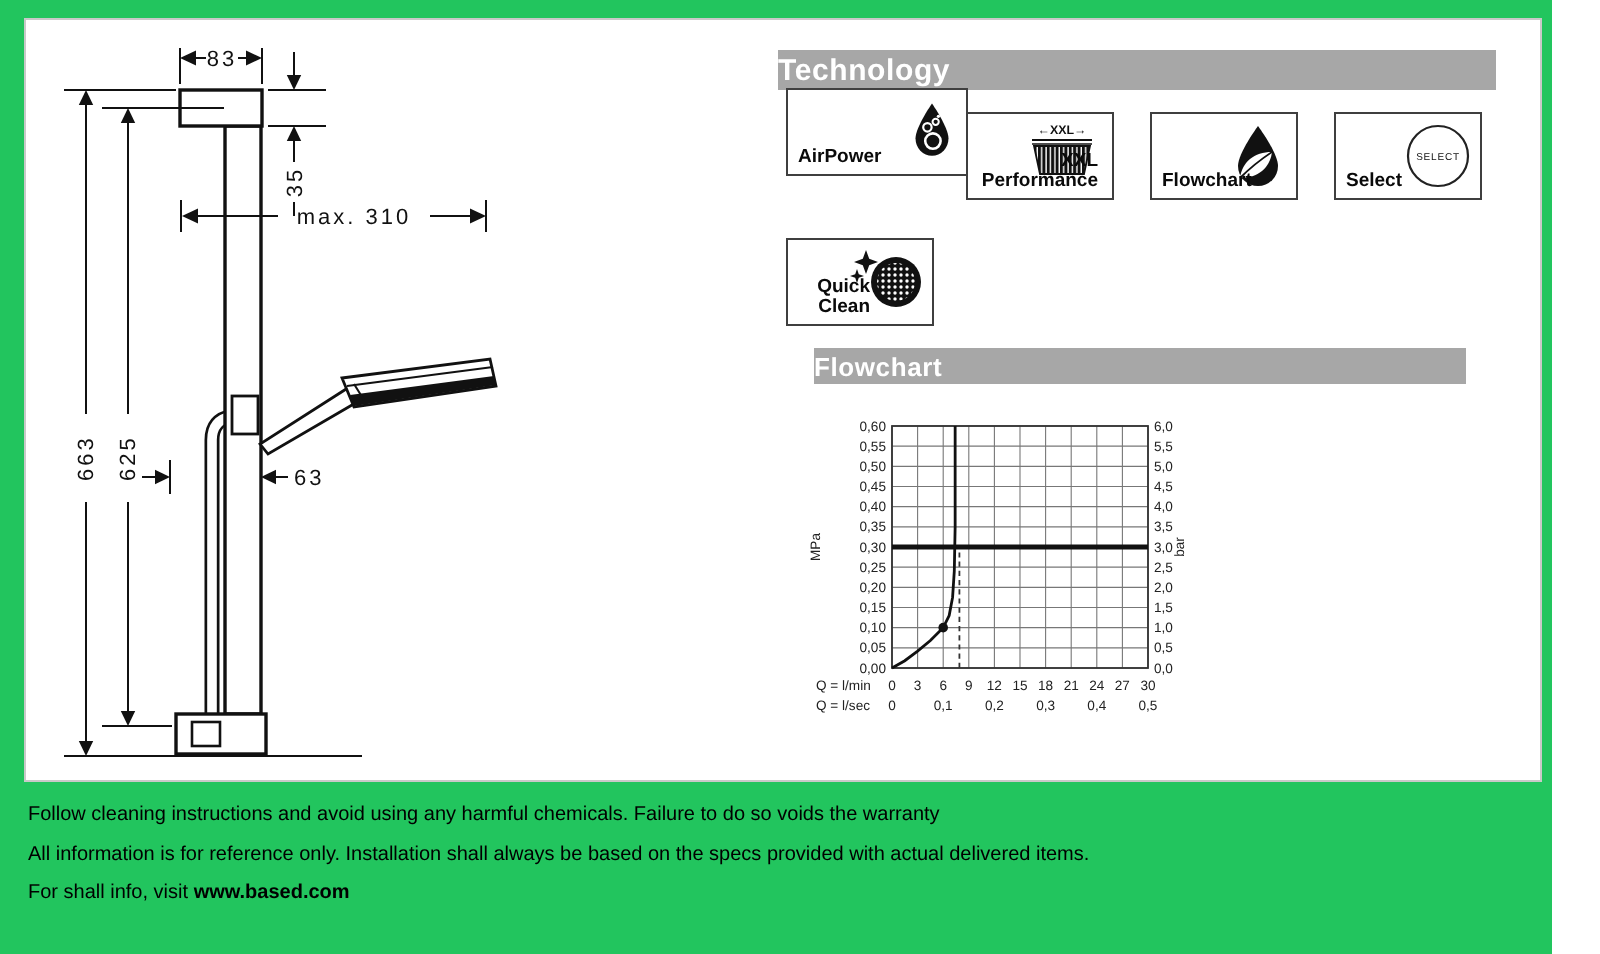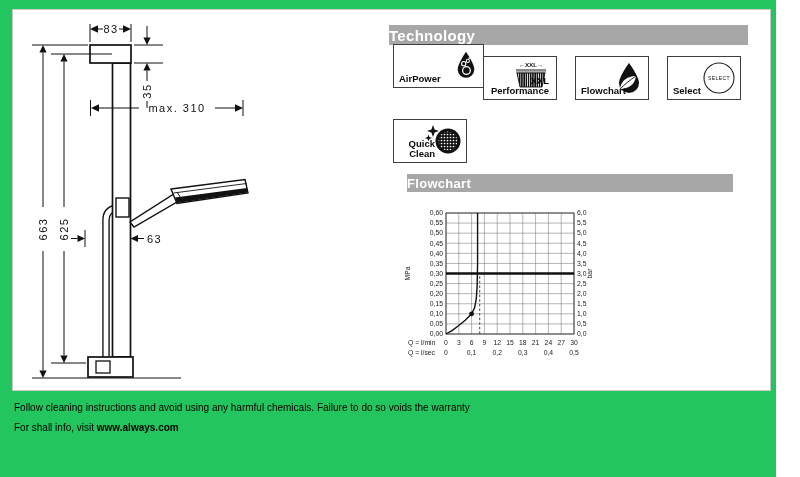--- a/index.html
+++ b/index.html
@@ -258,15 +258,16 @@
           <text class="tk" transform="rotate(-90 11 67.5)" x="11" y="67.5" text-anchor="middle">MPa</text>
           <text class="tk" transform="rotate(-90 193 67.5)" x="193" y="67.5" text-anchor="middle">bar</text>
           <text class="tk" x="9" y="139">Q = l/min</text>
           <text class="tk" x="9" y="149">Q = l/sec</text>
         </svg>
     </div>
   </div>
 
   <div class="footer">
     <div>Follow cleaning instructions and avoid using any harmful chemicals. Failure to do so voids the warranty</div>
-    <div><span>For shall info, visit </span><b>www.always.com</b></div>
+    <div>All information is for reference only. Installation shall always be based on the specs provided with actual delivered items.</div>
+    <div><span>For shall info, visit </span><b>www.based.com</b></div>
   </div>
 </div>
 
 </body></html>

